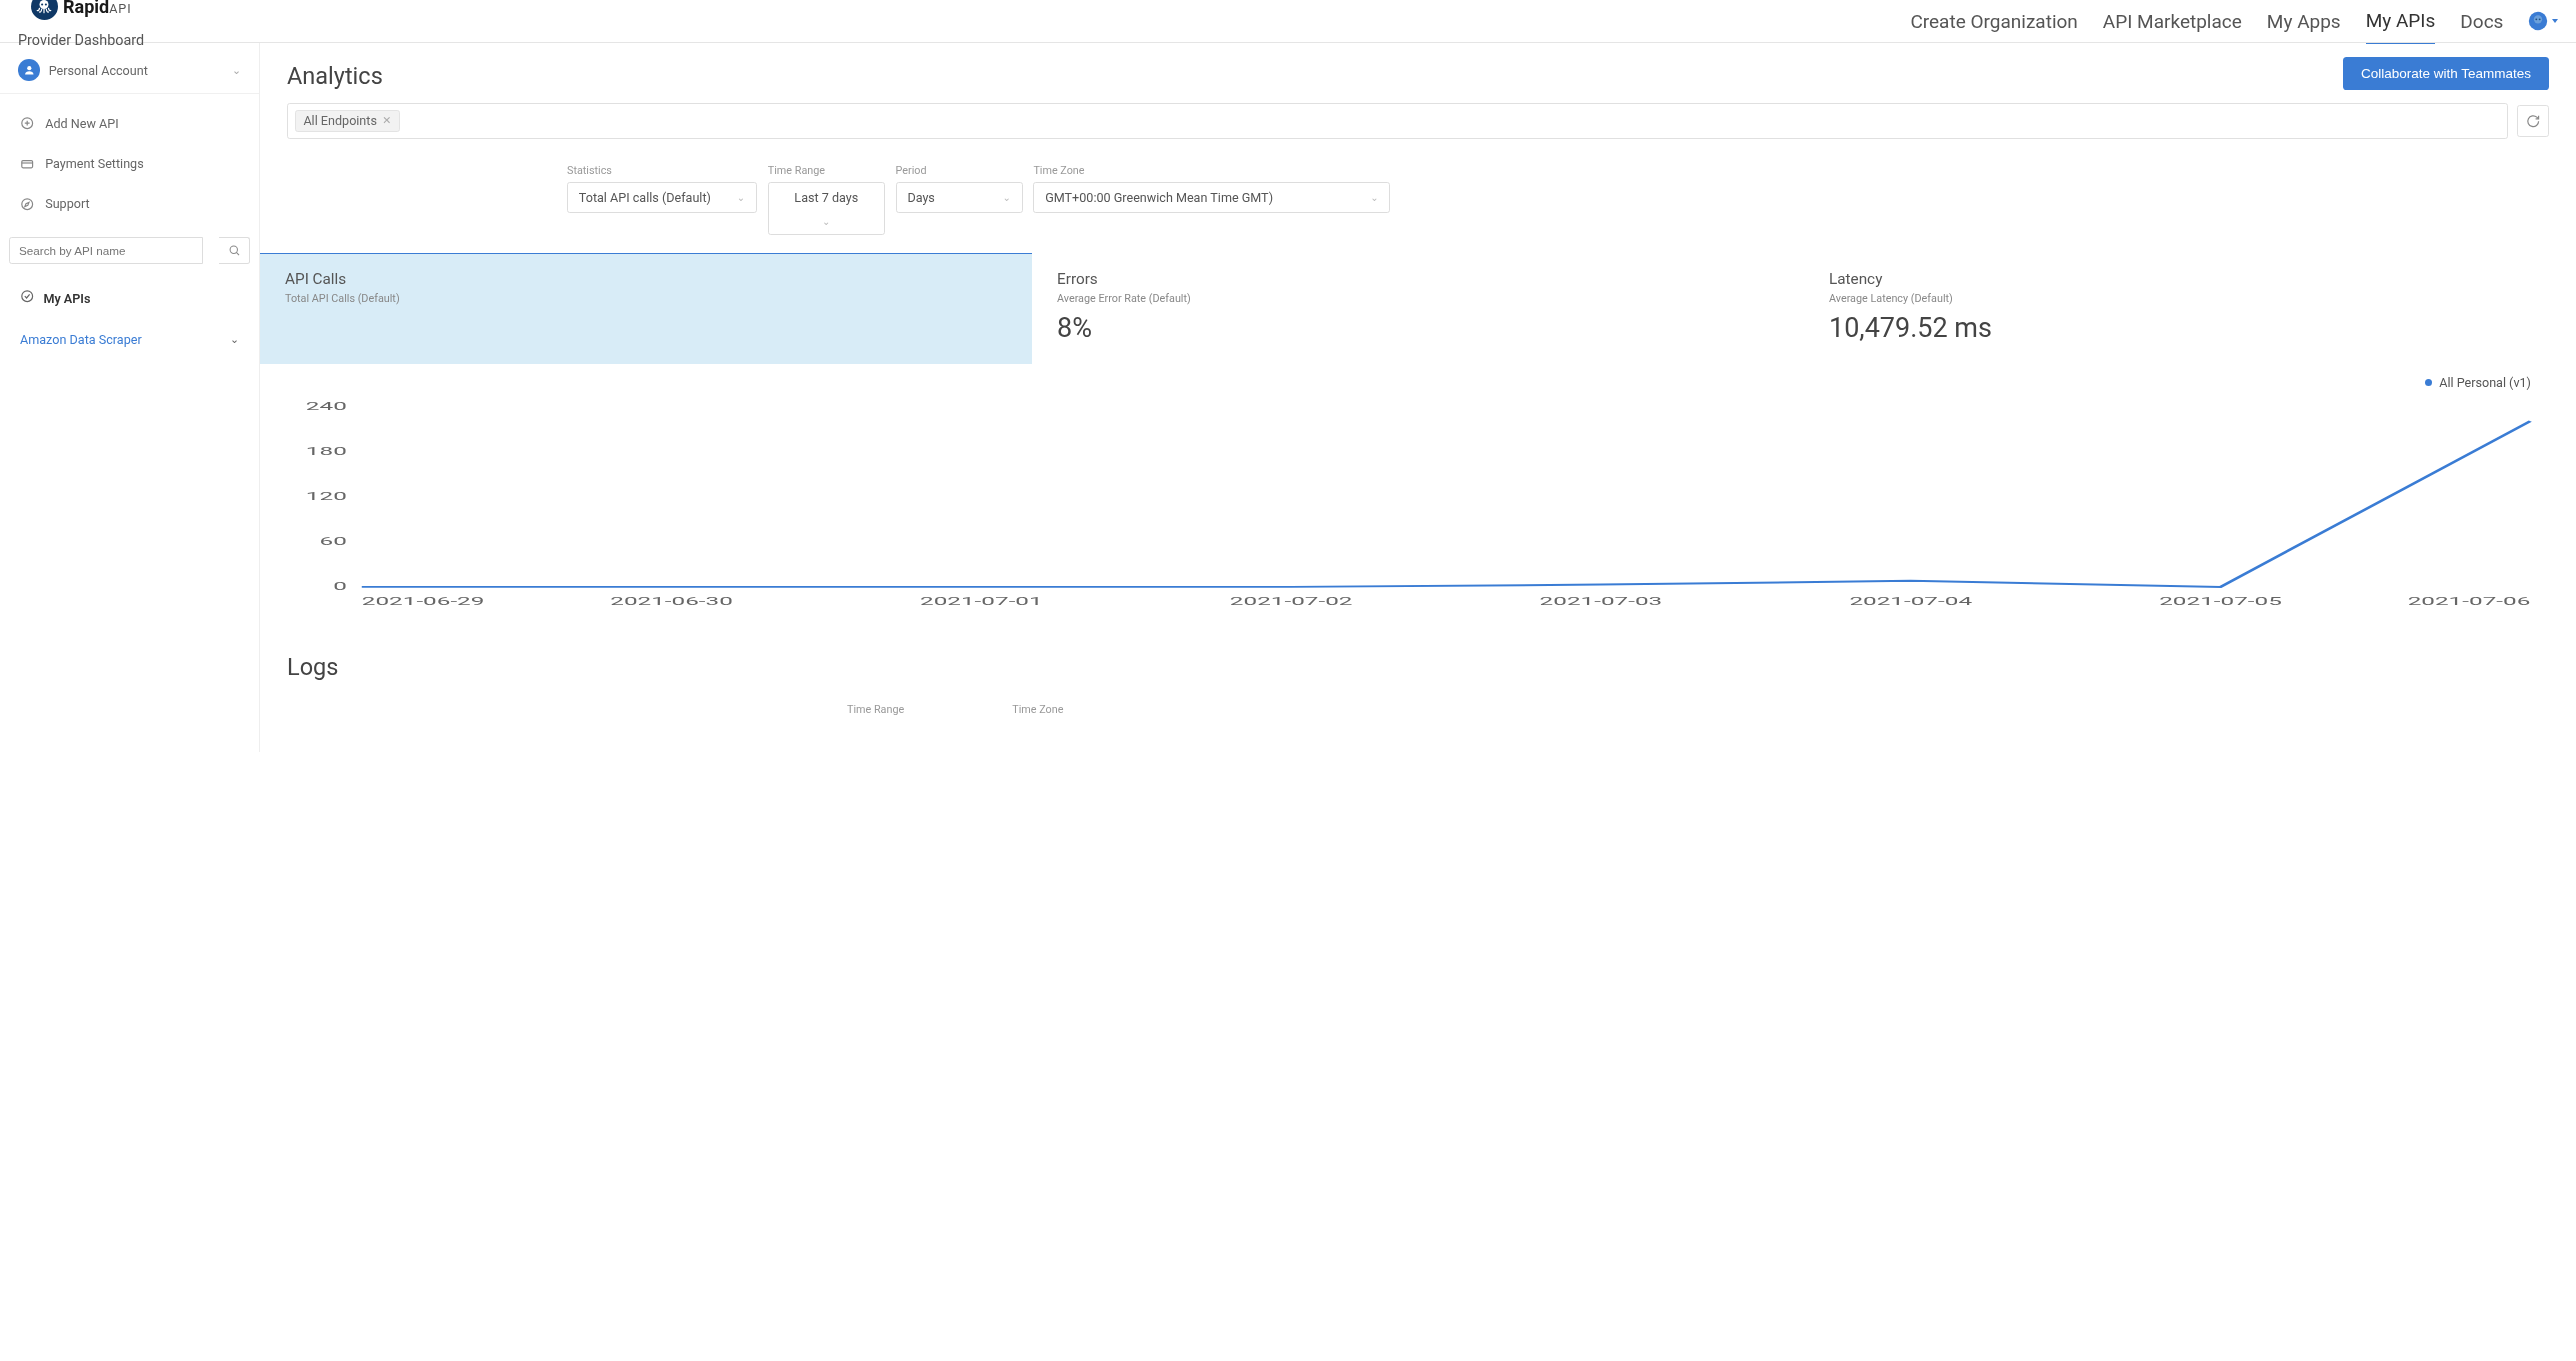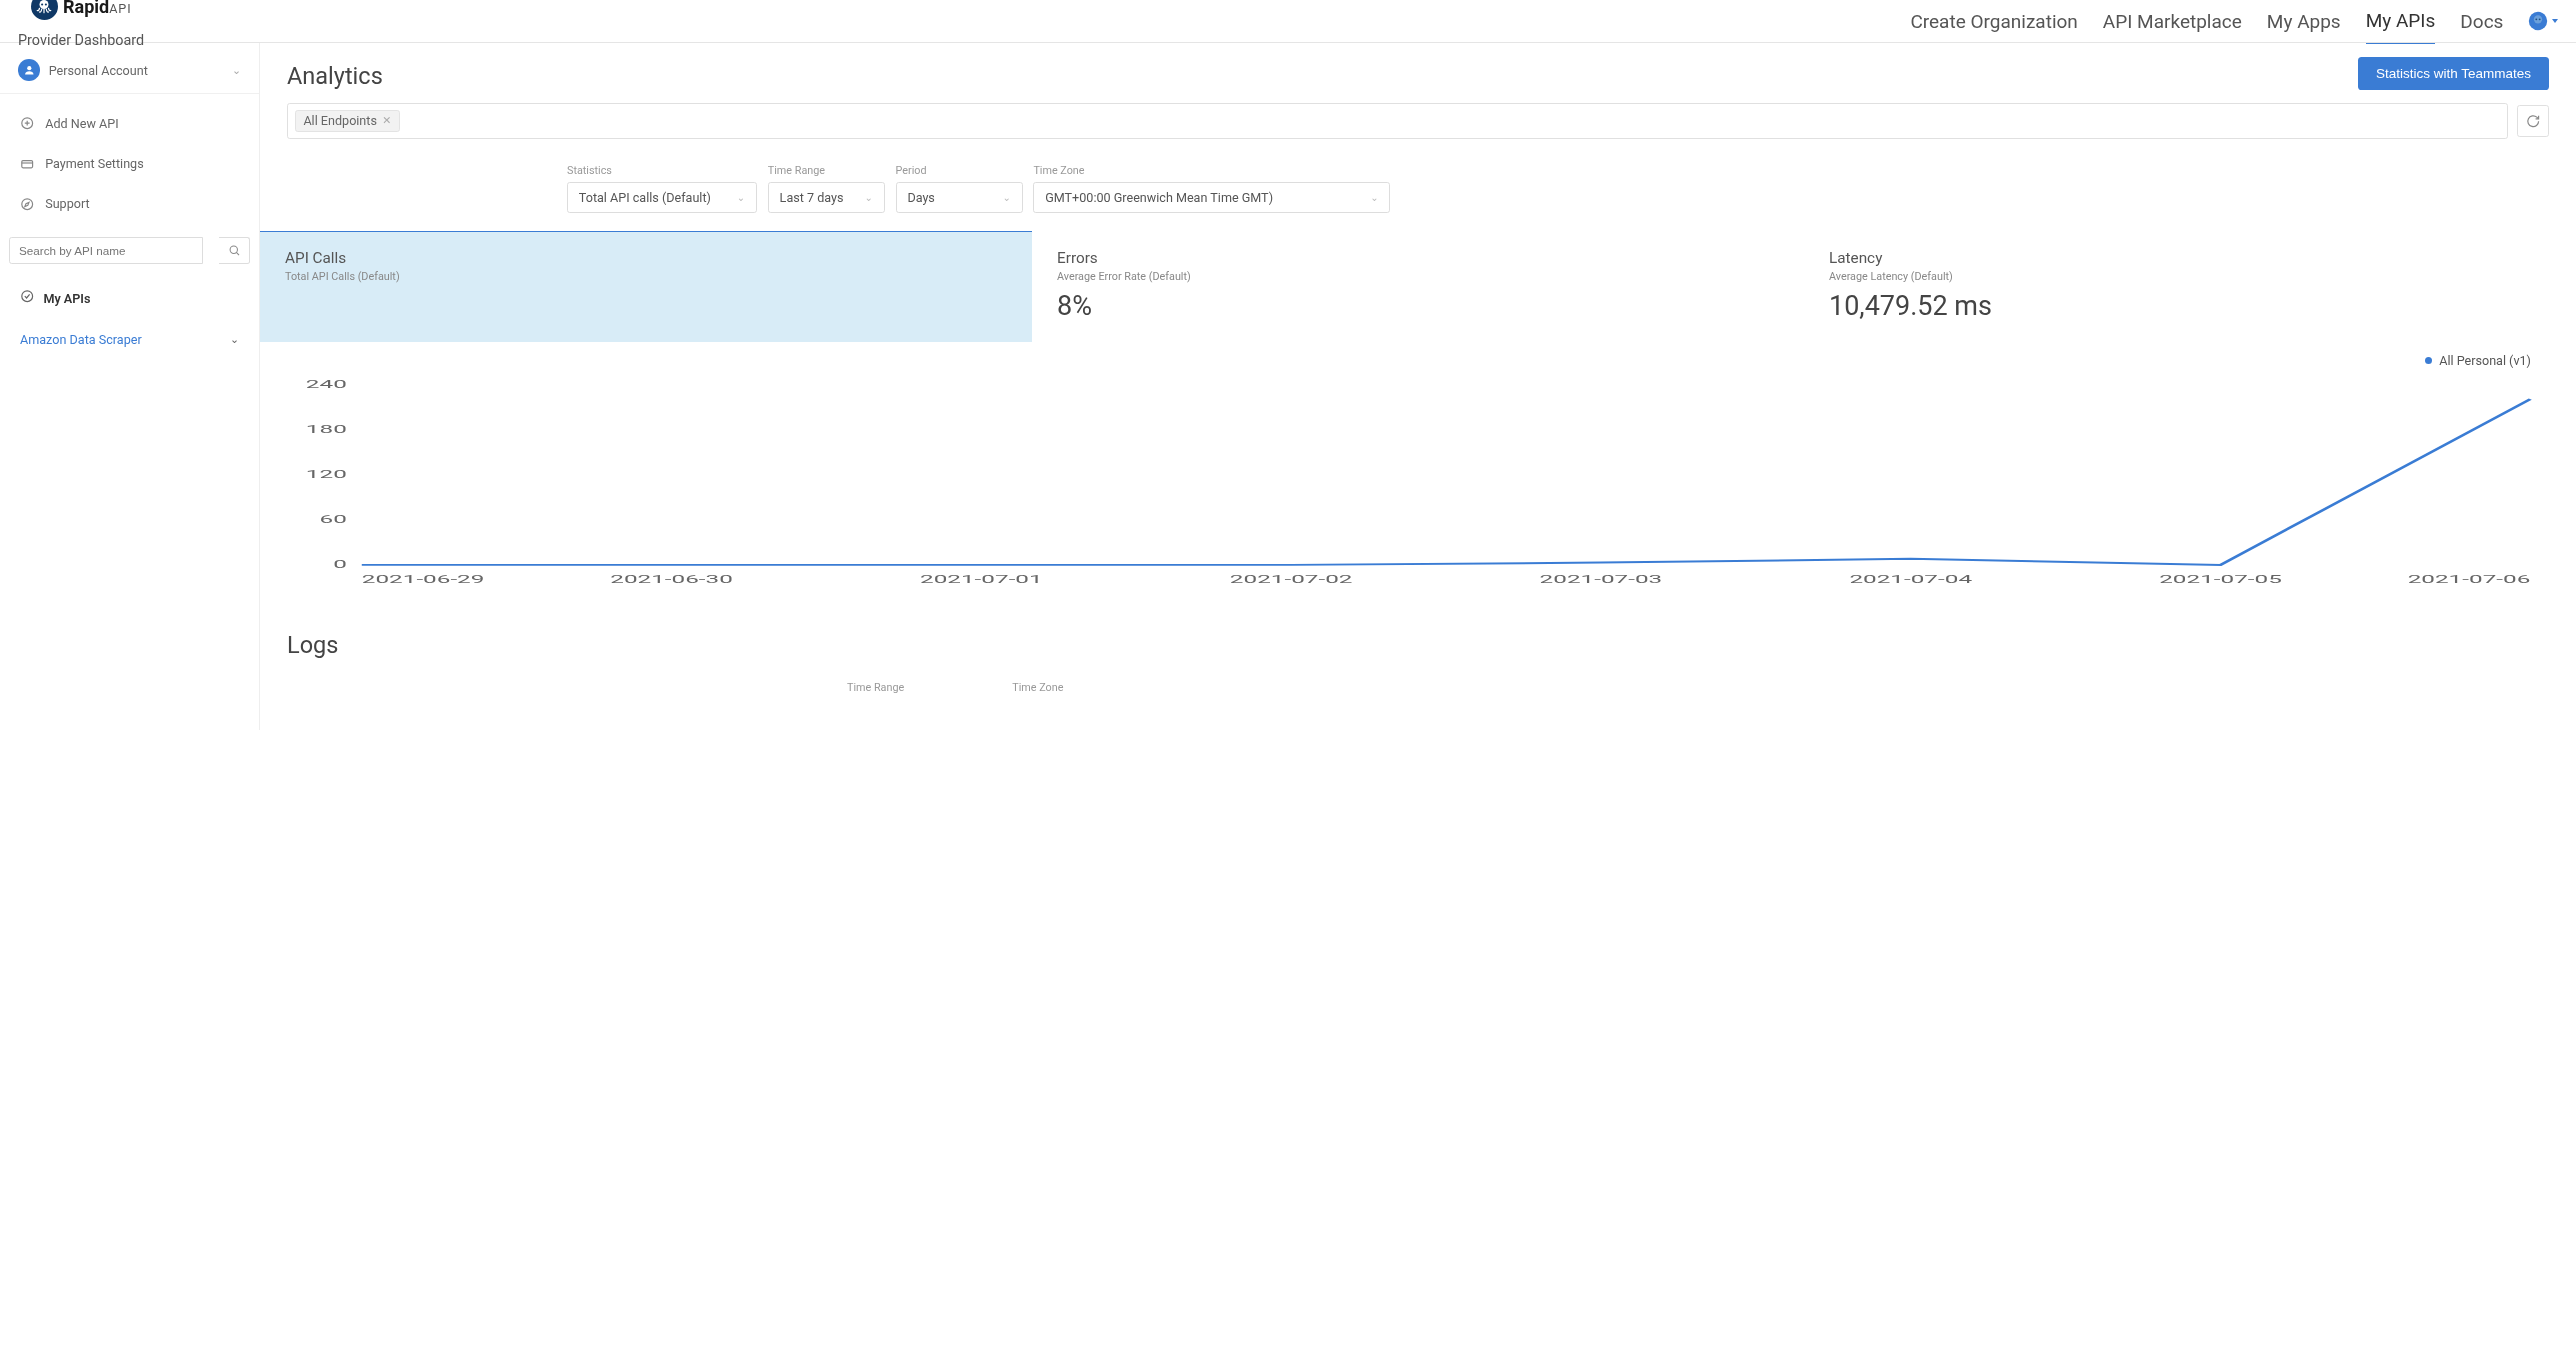--- a/index.html
+++ b/index.html
@@ -49,21 +49,21 @@
 .chip { background: #f2f2f2; border: 0.9px solid #e3e3e3; padding: 2.7px 7.2px; font-size: 12.6px; color: #666; border-radius: 2.7px; display: flex; align-items: center; gap: 5.4px; }
 .chip .x { color: #aaa; cursor: pointer; font-size: 10.8px; }
 .refresh-btn { border: 0.9px solid #e0e0e0; width: 32.5px; height: 32.5px; display: flex; align-items: center; justify-content: center; border-radius: 2.7px; color: #888; cursor: pointer; }
 
 .controls-row { display: flex; gap: 10.8px; margin-bottom: 18px; padding-left: 280px; }
 .ctrl-group { display: flex; flex-direction: column; gap: 5.4px; }
 .ctrl-label { font-size: 10.8px; color: #999; }
 .select-box { border: 0.9px solid #ddd; border-radius: 2.7px; padding: 7.2px 10.8px; display: flex; align-items: center; justify-content: space-between; gap: 10.8px; color: #555; font-size: 12.6px; cursor: pointer; background: #fff; min-width: 90px; }
 .select-box .chv { color: #bbb; font-size: 10px; }
 .select-statistics { width: 190px; }
-.select-timerange { width: 117px; }
+.select-timerange { width: 117px; flex-direction: column; }
 .select-period { width: 127px; }
 .select-timezone { width: 357px; }
 
 
 .stat-cards { display: flex; margin: 0 -27px 10.8px -27px; }
 .stat-card { flex: 1; padding: 16.2px 25px 20px 25px; border-top: 1.8px solid transparent; cursor: pointer; }
 .stat-card.active { background: #d8ecf7; border-top: 1.8px solid #3a7cd4; }
 .stat-card .card-title { font-size: 15.3px; color: #555; margin-bottom: 3.6px; }
 .stat-card .card-sub { font-size: 10.8px; color: #888; margin-bottom: 7.2px; }
 .stat-card .card-val { font-size: 27px; color: #444; font-weight: 400; }
@@ -183,21 +183,21 @@
 
     <div class="side-api-item">
       <span>Amazon Data Scraper</span>
       <span class="chev">⌄</span>
     </div>
   </div>
 
   <div class="main">
     <div class="page-head">
       <h1 class="page-title">Analytics</h1>
-      <button class="collab-btn">Statistics with Teammates</button>
+      <button class="collab-btn">Collaborate with Teammates</button>
     </div>
 
     <div class="filter-chip-row">
       <div class="chip-container">
         <div class="chip">
           <span>All Endpoints</span>
           <span class="x">✕</span>
         </div>
       </div>
       <div class="refresh-btn">

